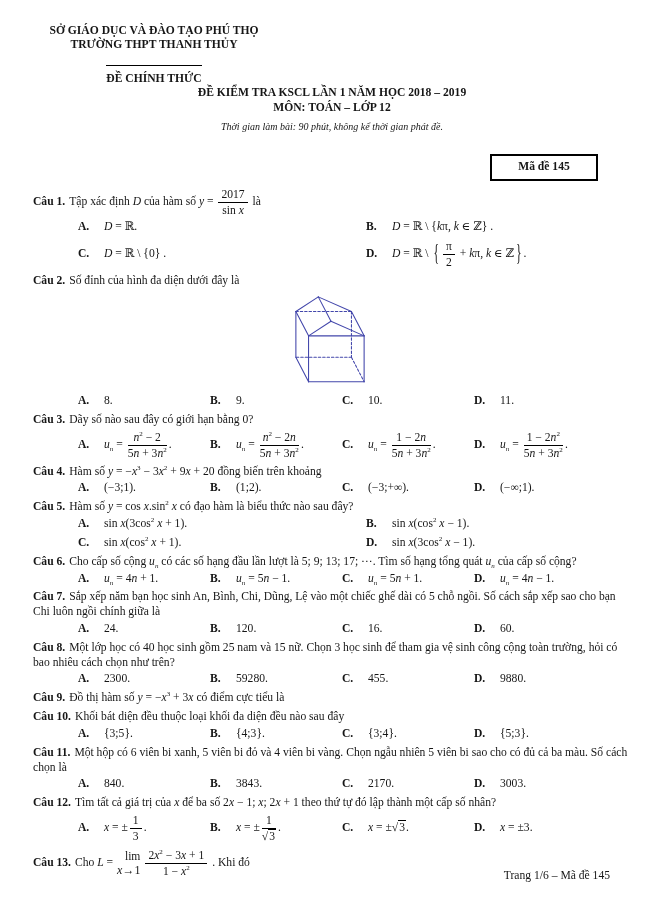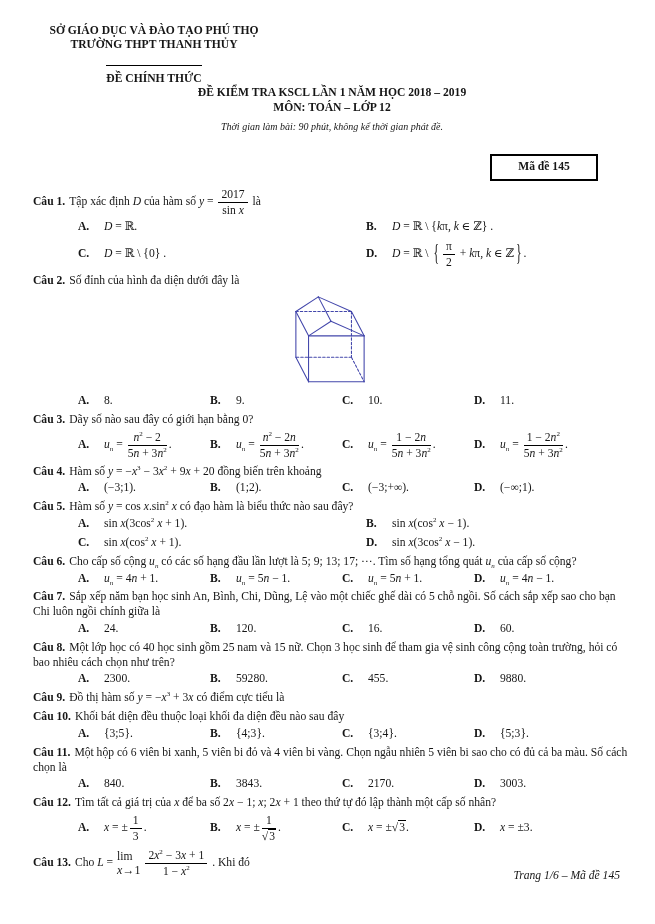--- a/index.html
+++ b/index.html
@@ -33,26 +33,26 @@
 
   
   sup{font-size:7px;vertical-align:super;line-height:0;}
   sub{font-size:7px;vertical-align:sub;line-height:0;}
   .frac{display:inline-block;vertical-align:middle;text-align:center;line-height:1.12;margin:1px 2px;}
   .frac .num{display:block;border-bottom:1px solid #000;padding:0 3px 1px 3px;}
   .frac .den{display:block;padding-top:1px;}
   .sqrt{white-space:nowrap;}
   .sqrt .arg{border-top:1px solid #000;padding:0 1px;}
   .bigb{display:inline-block;transform:scaleY(2.0);vertical-align:middle;margin:0 2px;font-weight:300;}
-  .lim{display:inline-block;vertical-align:middle;text-align:left;line-height:1;margin:0 3px 0 1px;}
+  .lim{display:inline-block;vertical-align:middle;text-align:right;line-height:1;margin:0 3px 0 1px;}
   .lim .bot{display:block;font-size:12px;margin-top:1px;}
 
   .fig{margin:3px 0 3px 258px;}
 
-  .footer{position:absolute;right:35px;bottom:40px;font-style:italic;}
+  .footer{position:absolute;right:45px;bottom:40px;}
 </style>
 </head>
 <body>
 
 <div class="page">
 
   <div class="hdr">
     <div class="hdr-left">
       <div>SỞ GIÁO DỤC VÀ ĐÀO TẠO PHÚ THỌ</div>
       <div>TRƯỜNG THPT THANH THỦY</div>

